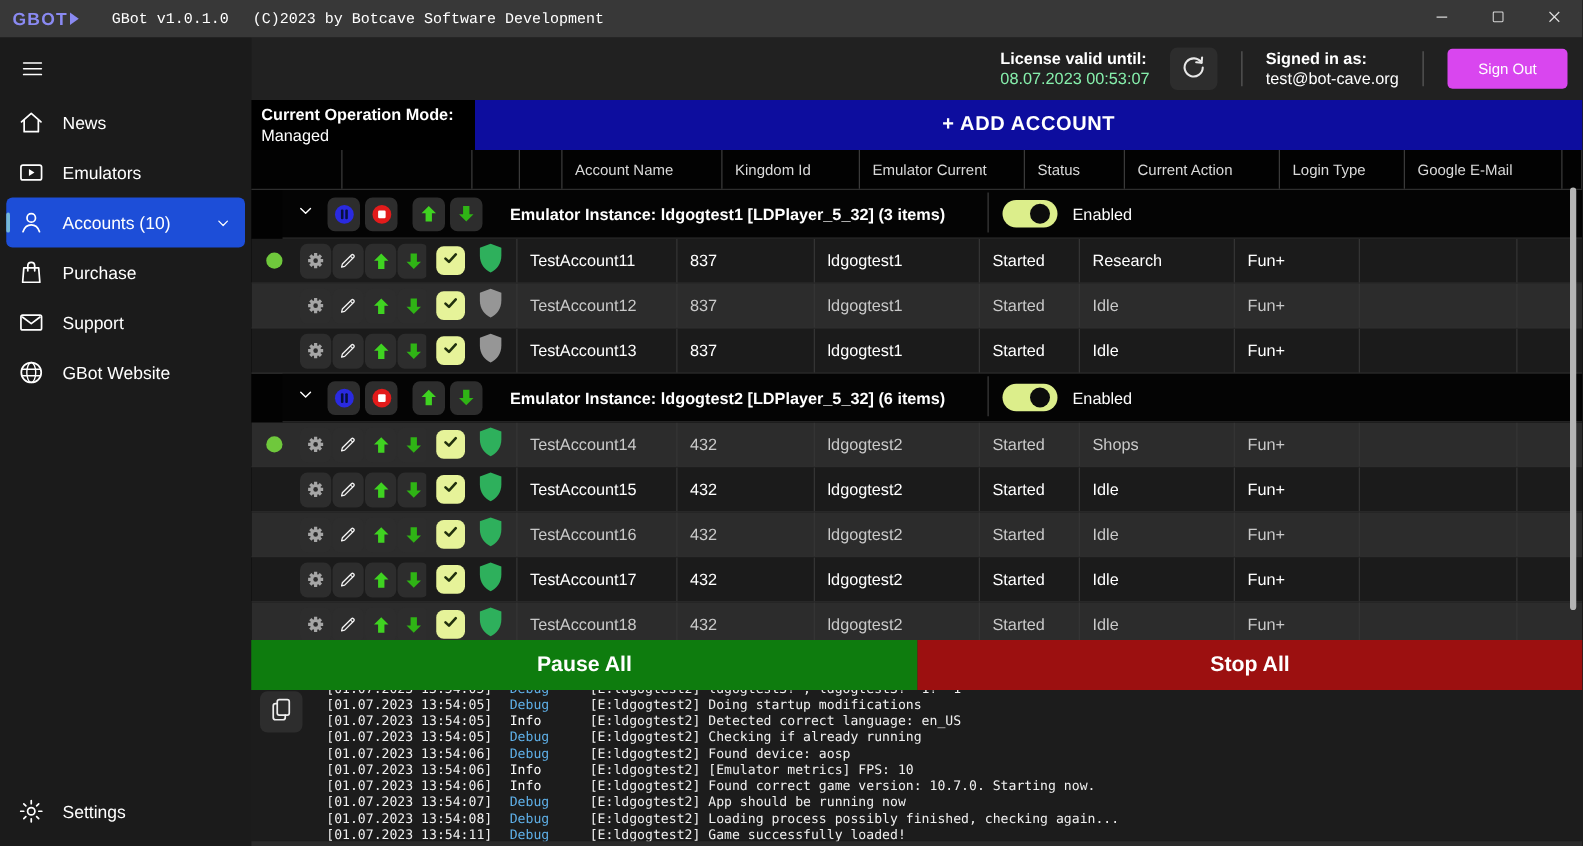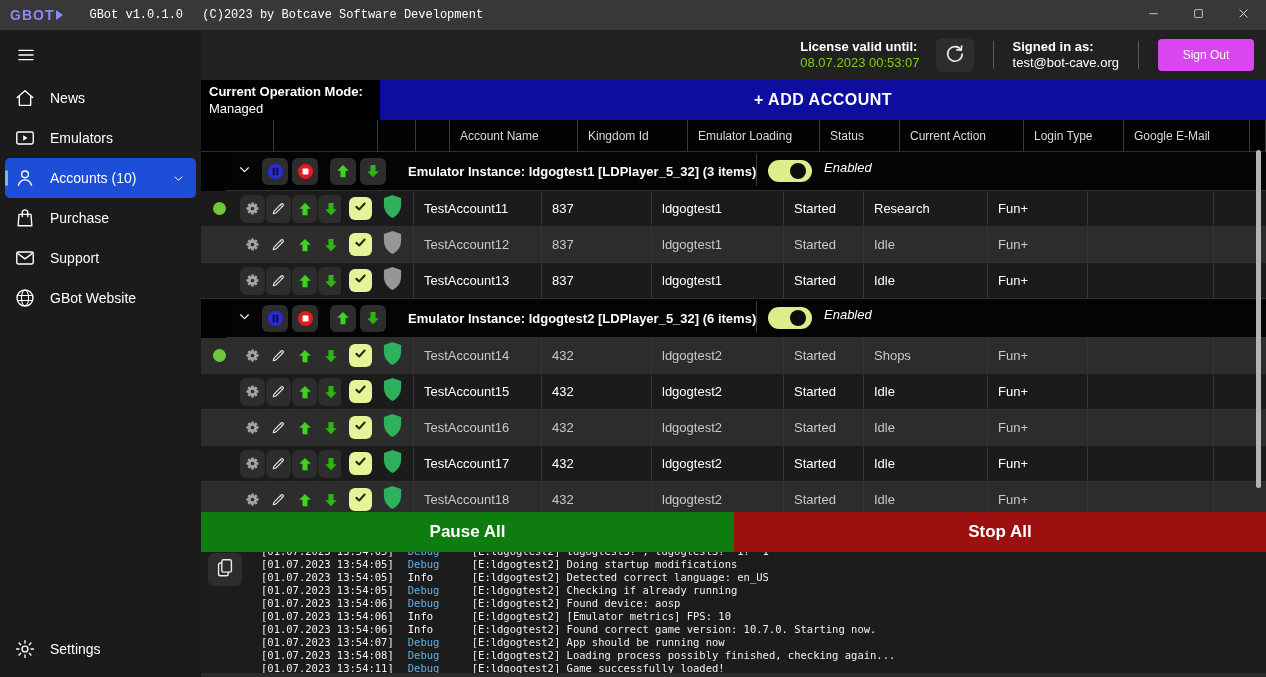--- a/index.html
+++ b/index.html
@@ -40,21 +40,21 @@
   .nav-chevron svg { width:15px; height:15px; }
   .settings-item { position:absolute; bottom:8px; left:0; right:0; }
 
   
   .main { width:1065px; flex:none; background:#212121; display:flex; flex-direction:column; }
 
   
   .topbar { height:50px; display:flex; align-items:center; justify-content:flex-end; padding-right:12px; }
   .license-block { text-align:left; line-height:16px; }
   .license-label { color:#fff; font-weight:bold; font-size:13px; display:block; }
-  .license-value { color:#84cc16; font-size:13px; display:block; }
+  .license-value { color:#86efac; font-size:13px; display:block; }
   .refresh-btn { width:38px; height:34px; background:#2d2d2d; border:none; border-radius:6px;
     margin-left:16px; display:flex; align-items:center; justify-content:center; cursor:pointer; }
   .refresh-btn svg { width:21px; height:21px; }
   .vsep { width:1px; height:28px; background:#5a5a5a; margin:0 19px; }
   .signed-block { line-height:16px; }
   .signed-label { color:#fff; font-weight:bold; font-size:13px; display:block; }
   .signed-value { color:#fff; font-size:13px; display:block; }
   .signout-btn { width:96px; height:32px; background:#d946ef; color:#fff; font-size:12px; border:none;
     border-radius:4px; cursor:pointer; font-family:inherit; }
 
@@ -77,21 +77,21 @@
     border-bottom:1px solid #2e2e2e; position:relative;margin-left:25px; }
   .g-chevron { width:36px; display:flex; justify-content:center; cursor:pointer; }
   .g-chevron svg { width:17px; height:17px; }
   .icon-btn { width:26px; height:27px; background:#2d2d2d; border:none; border-radius:6px;
     display:flex; align-items:center; justify-content:center; cursor:pointer; padding:0; flex:none; }
   .icon-btn + .icon-btn { margin-left:4px; }
   .icon-btn svg { width:19px; height:19px; display:block; }
   .icon-btn .arr svg { width:15px; height:15px; }
   .g-gap { width:12px; flex:none; }
   .g-title { color:#fff; font-weight:bold; font-size:13px; margin-left:22px; white-space:nowrap; }
-  .g-toggle { position:absolute; left:542px; display:flex; align-items:flex-start; cursor:pointer;font-style:italic; }
+  .g-toggle { position:absolute; left:576px; display:flex; align-items:center; cursor:pointer; }
   .g-toggle::before { content:""; position:absolute; left:-12px; top:-6px; width:1px; height:32px; background:#3a3a3a; }
   .pill { width:44px; height:22px; border-radius:11px; background:#dcee8b; position:relative; display:inline-block; }
   .knob { position:absolute; left:22px; top:3px; width:16px; height:16px; border-radius:50%; background:#0c0c0c; }
   .g-toggle-label { color:#fff; font-size:13px; margin-left:12px; }
 
   .acct-row { height:36px; align-items:center; border-bottom:1px solid #2e2e2e; background:#1b1b1b; color:#fff; }
   .acct-row.alt { background:#2c2c2c; color:#c9c9c9; }
   .cell { height:100%; display:flex; align-items:center; overflow:hidden; }
   .cell.ind { justify-content:center; }
   .dot { width:13px; height:13px; border-radius:50%; background:#6fc83c; }
@@ -278,21 +278,21 @@
     </div>
 
     <div class="table-wrap">
       <div class="grid-row header-row">
           <div></div>
           <div></div>
           <div></div>
           <div></div>
           <div>Account Name</div>
           <div>Kingdom Id</div>
-          <div>Emulator Loading</div>
+          <div>Emulator Current</div>
           <div>Status</div>
           <div>Current Action</div>
           <div>Login Type</div>
           <div>Google E-Mail</div>
           <div></div>
         </div>
       <div id="table-body">
           <div class="group-row">
             <span class="g-chevron">
               <span><svg viewBox="0 0 24 24">

